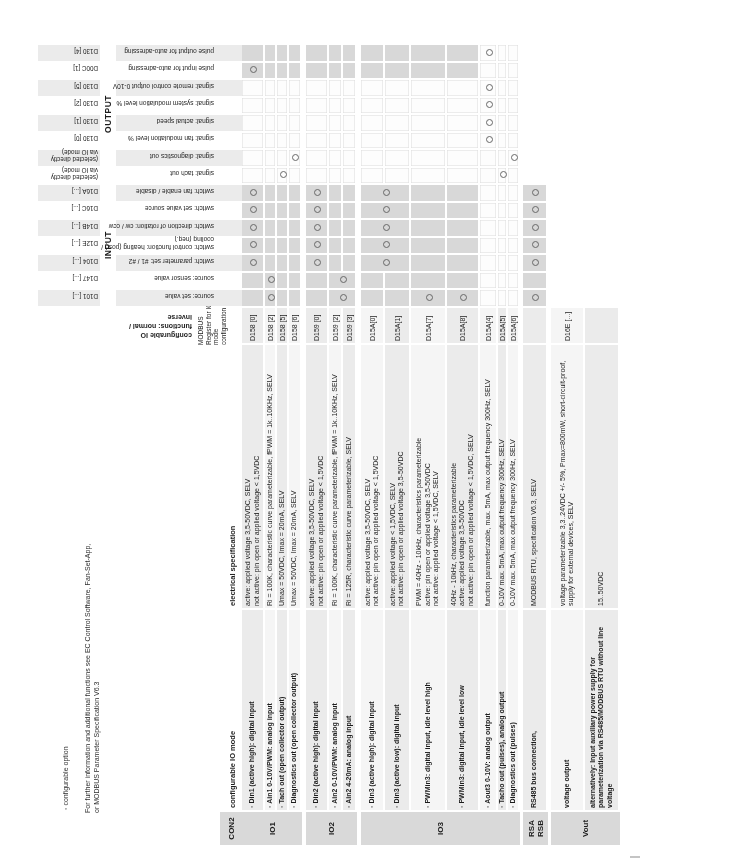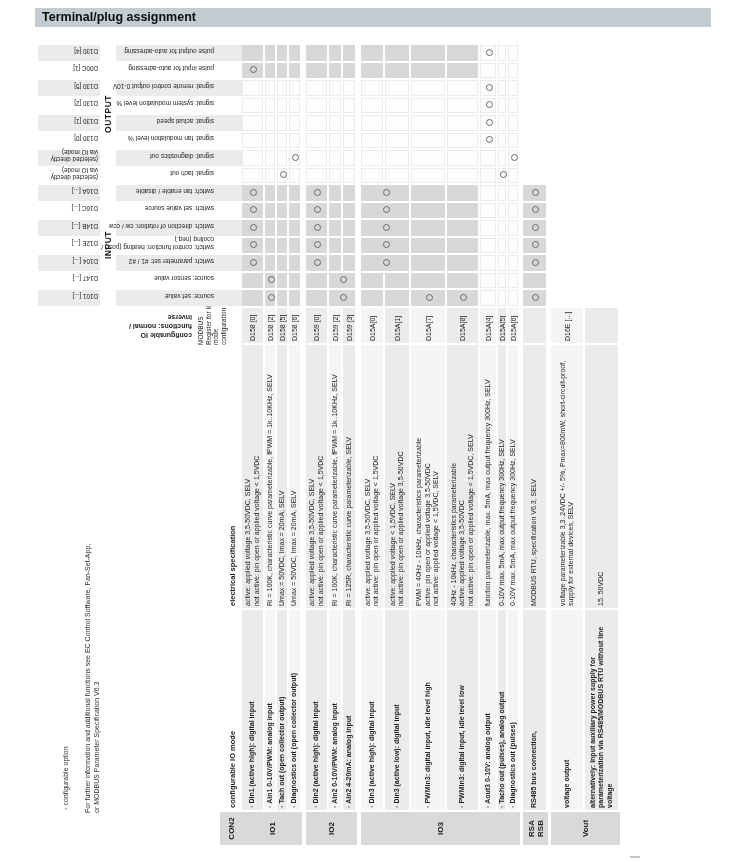--- a/index.html
+++ b/index.html
@@ -31,21 +31,20 @@
   .bandlbl{position:absolute;background:#ffffff;display:flex;align-items:center;justify-content:center;
            font-weight:bold;font-size:8.5px;letter-spacing:.5px;}
   .foot{position:absolute;font-size:7px;color:#2e2e2e;white-space:nowrap;}
   .modline{font-size:6.5px;line-height:7.5px;white-space:nowrap;}
   .fnlbl-line{font-weight:bold;font-size:7px;line-height:9px;}
 </style>
 </head>
 <body>
 
 <div id="page">
-  <div id="titlebar">Terminal/plug assignment</div>
 
   <div id="rot">
 
     <div class="foot" style="left:35px;top:62px;">◦ configurable  option</div>
     <div class="foot" style="left:32px;top:84px;">For further information and additional functions see EC Control Software, Fan-Set-App,</div>
     <div class="foot" style="left:32px;top:93px;">or MODBUS Parameter Specification V6.3</div>
 
     <div class="bandlbl" style="left:539px;top:100px;width:122px;height:16px;">INPUT</div>
     <div class="bandlbl" style="left:661px;top:100px;width:140px;height:16px;">OUTPUT</div>
 

